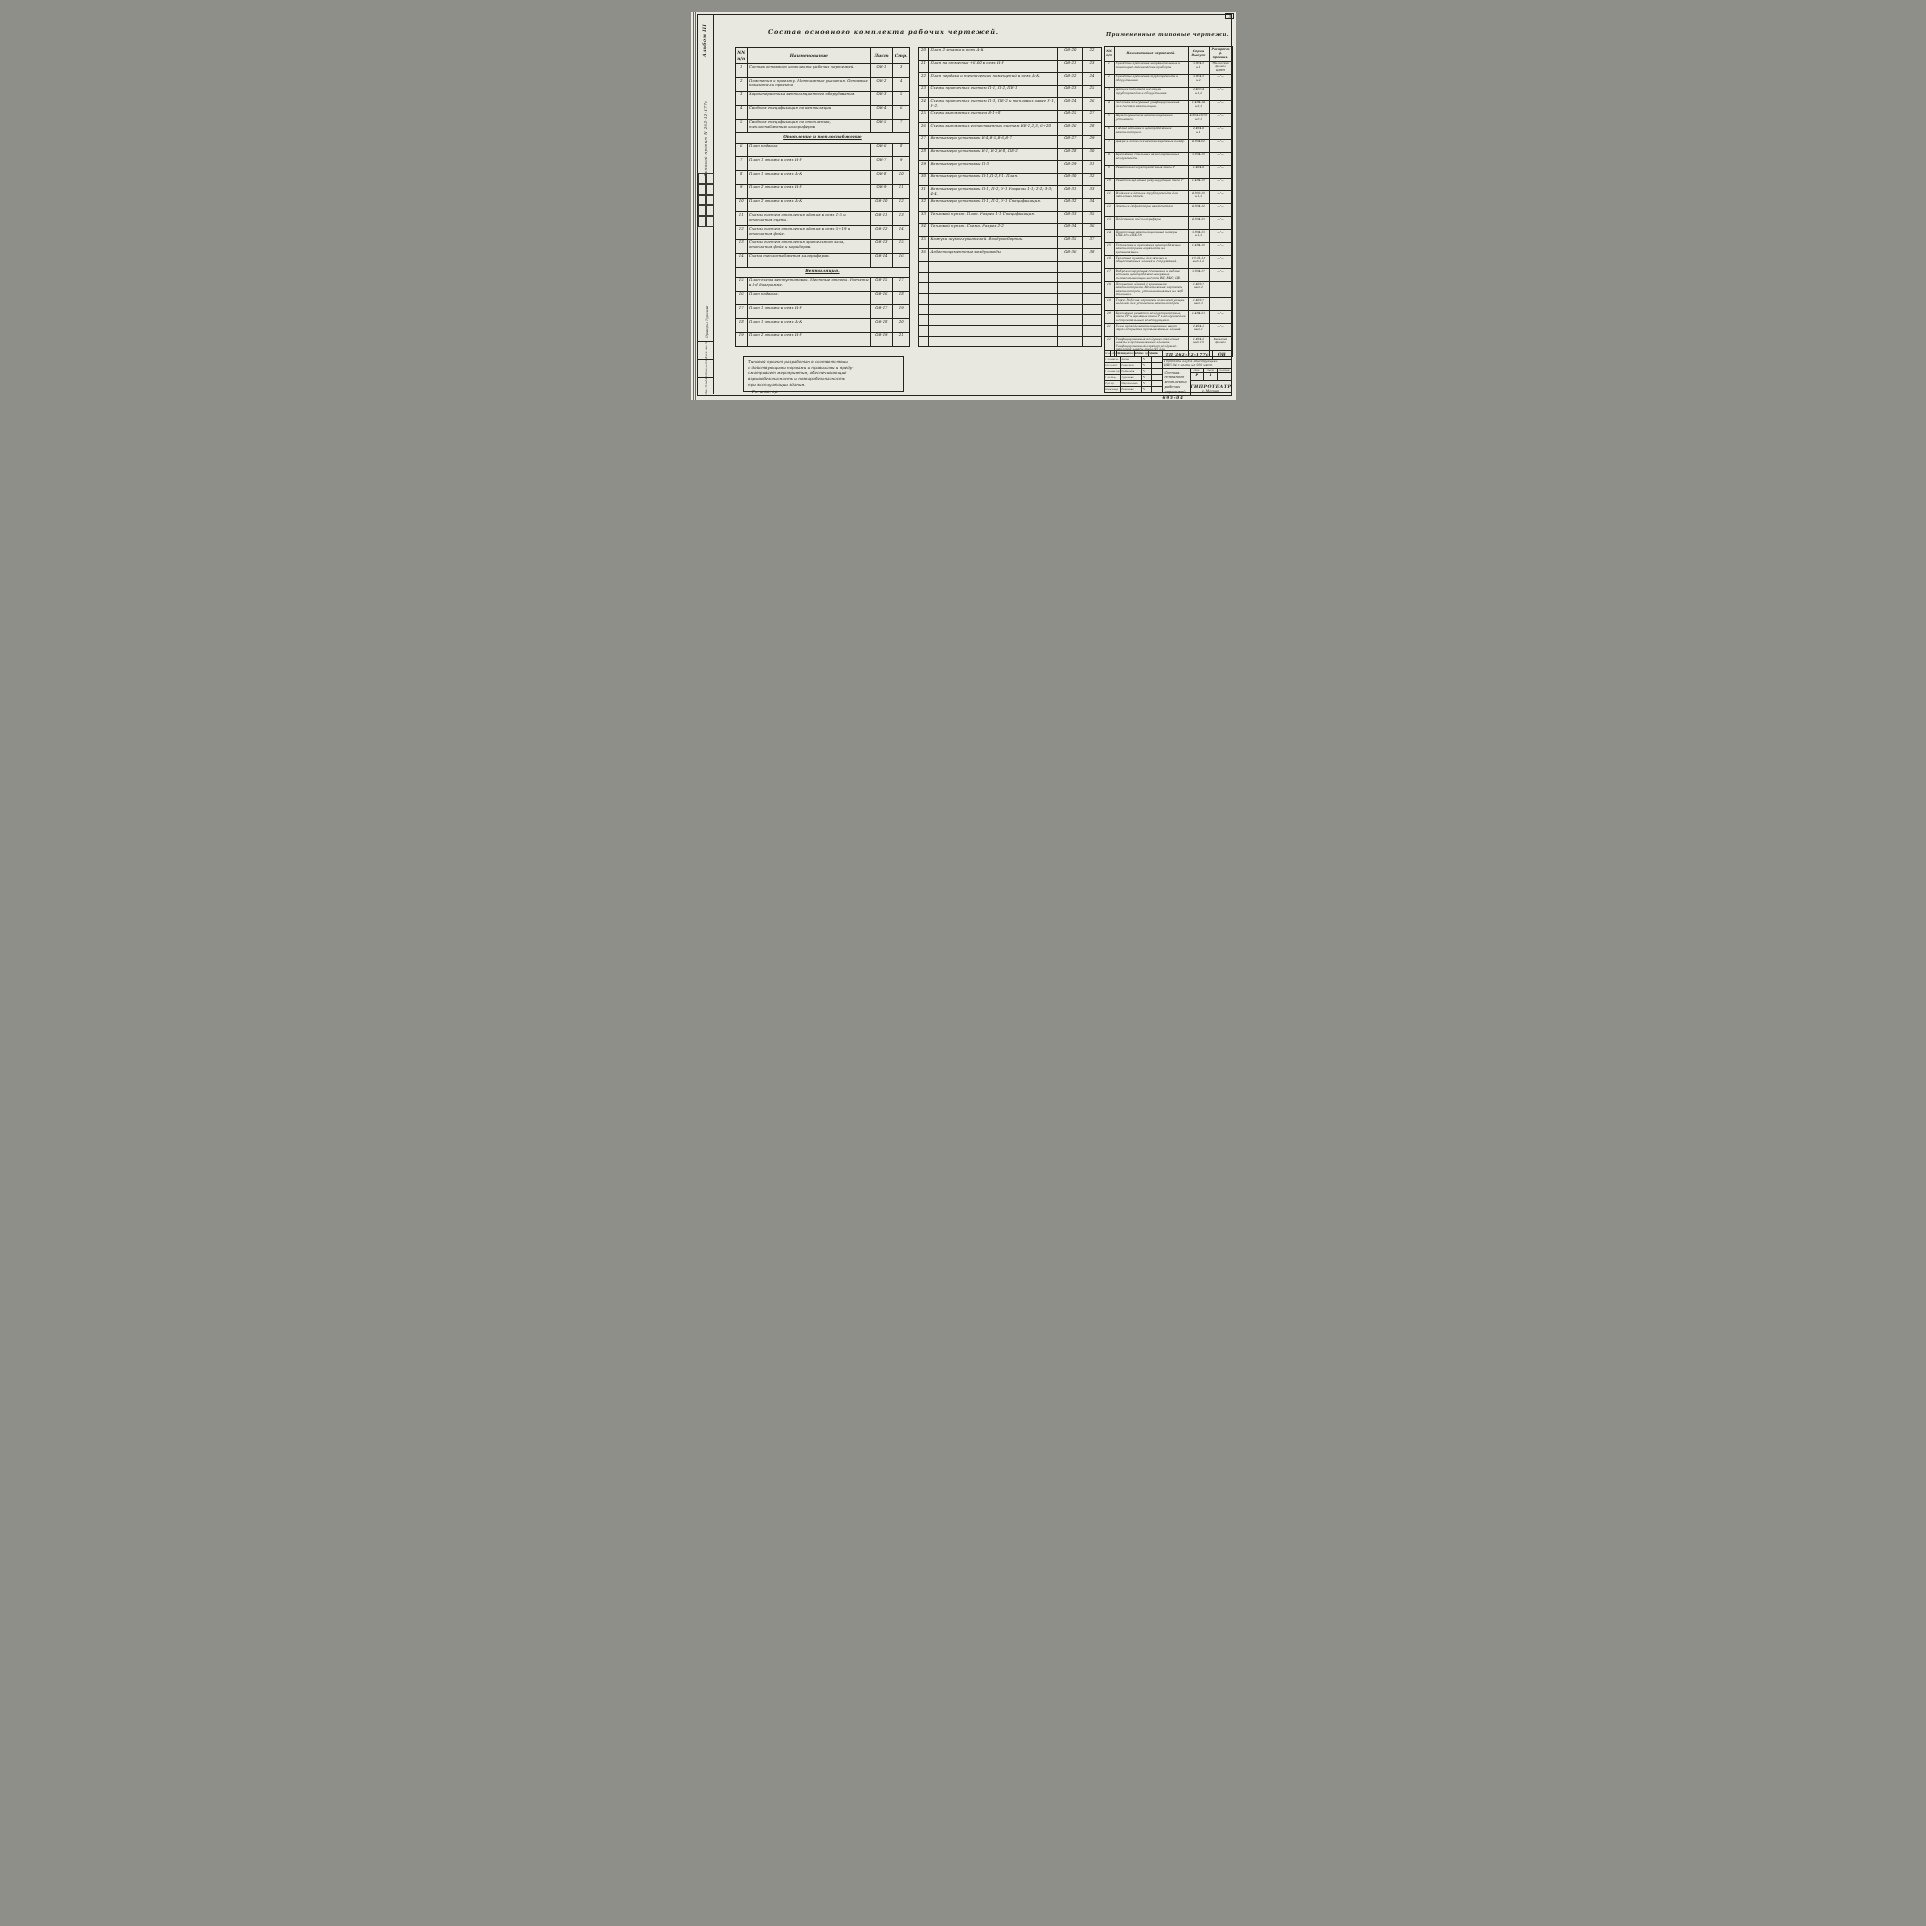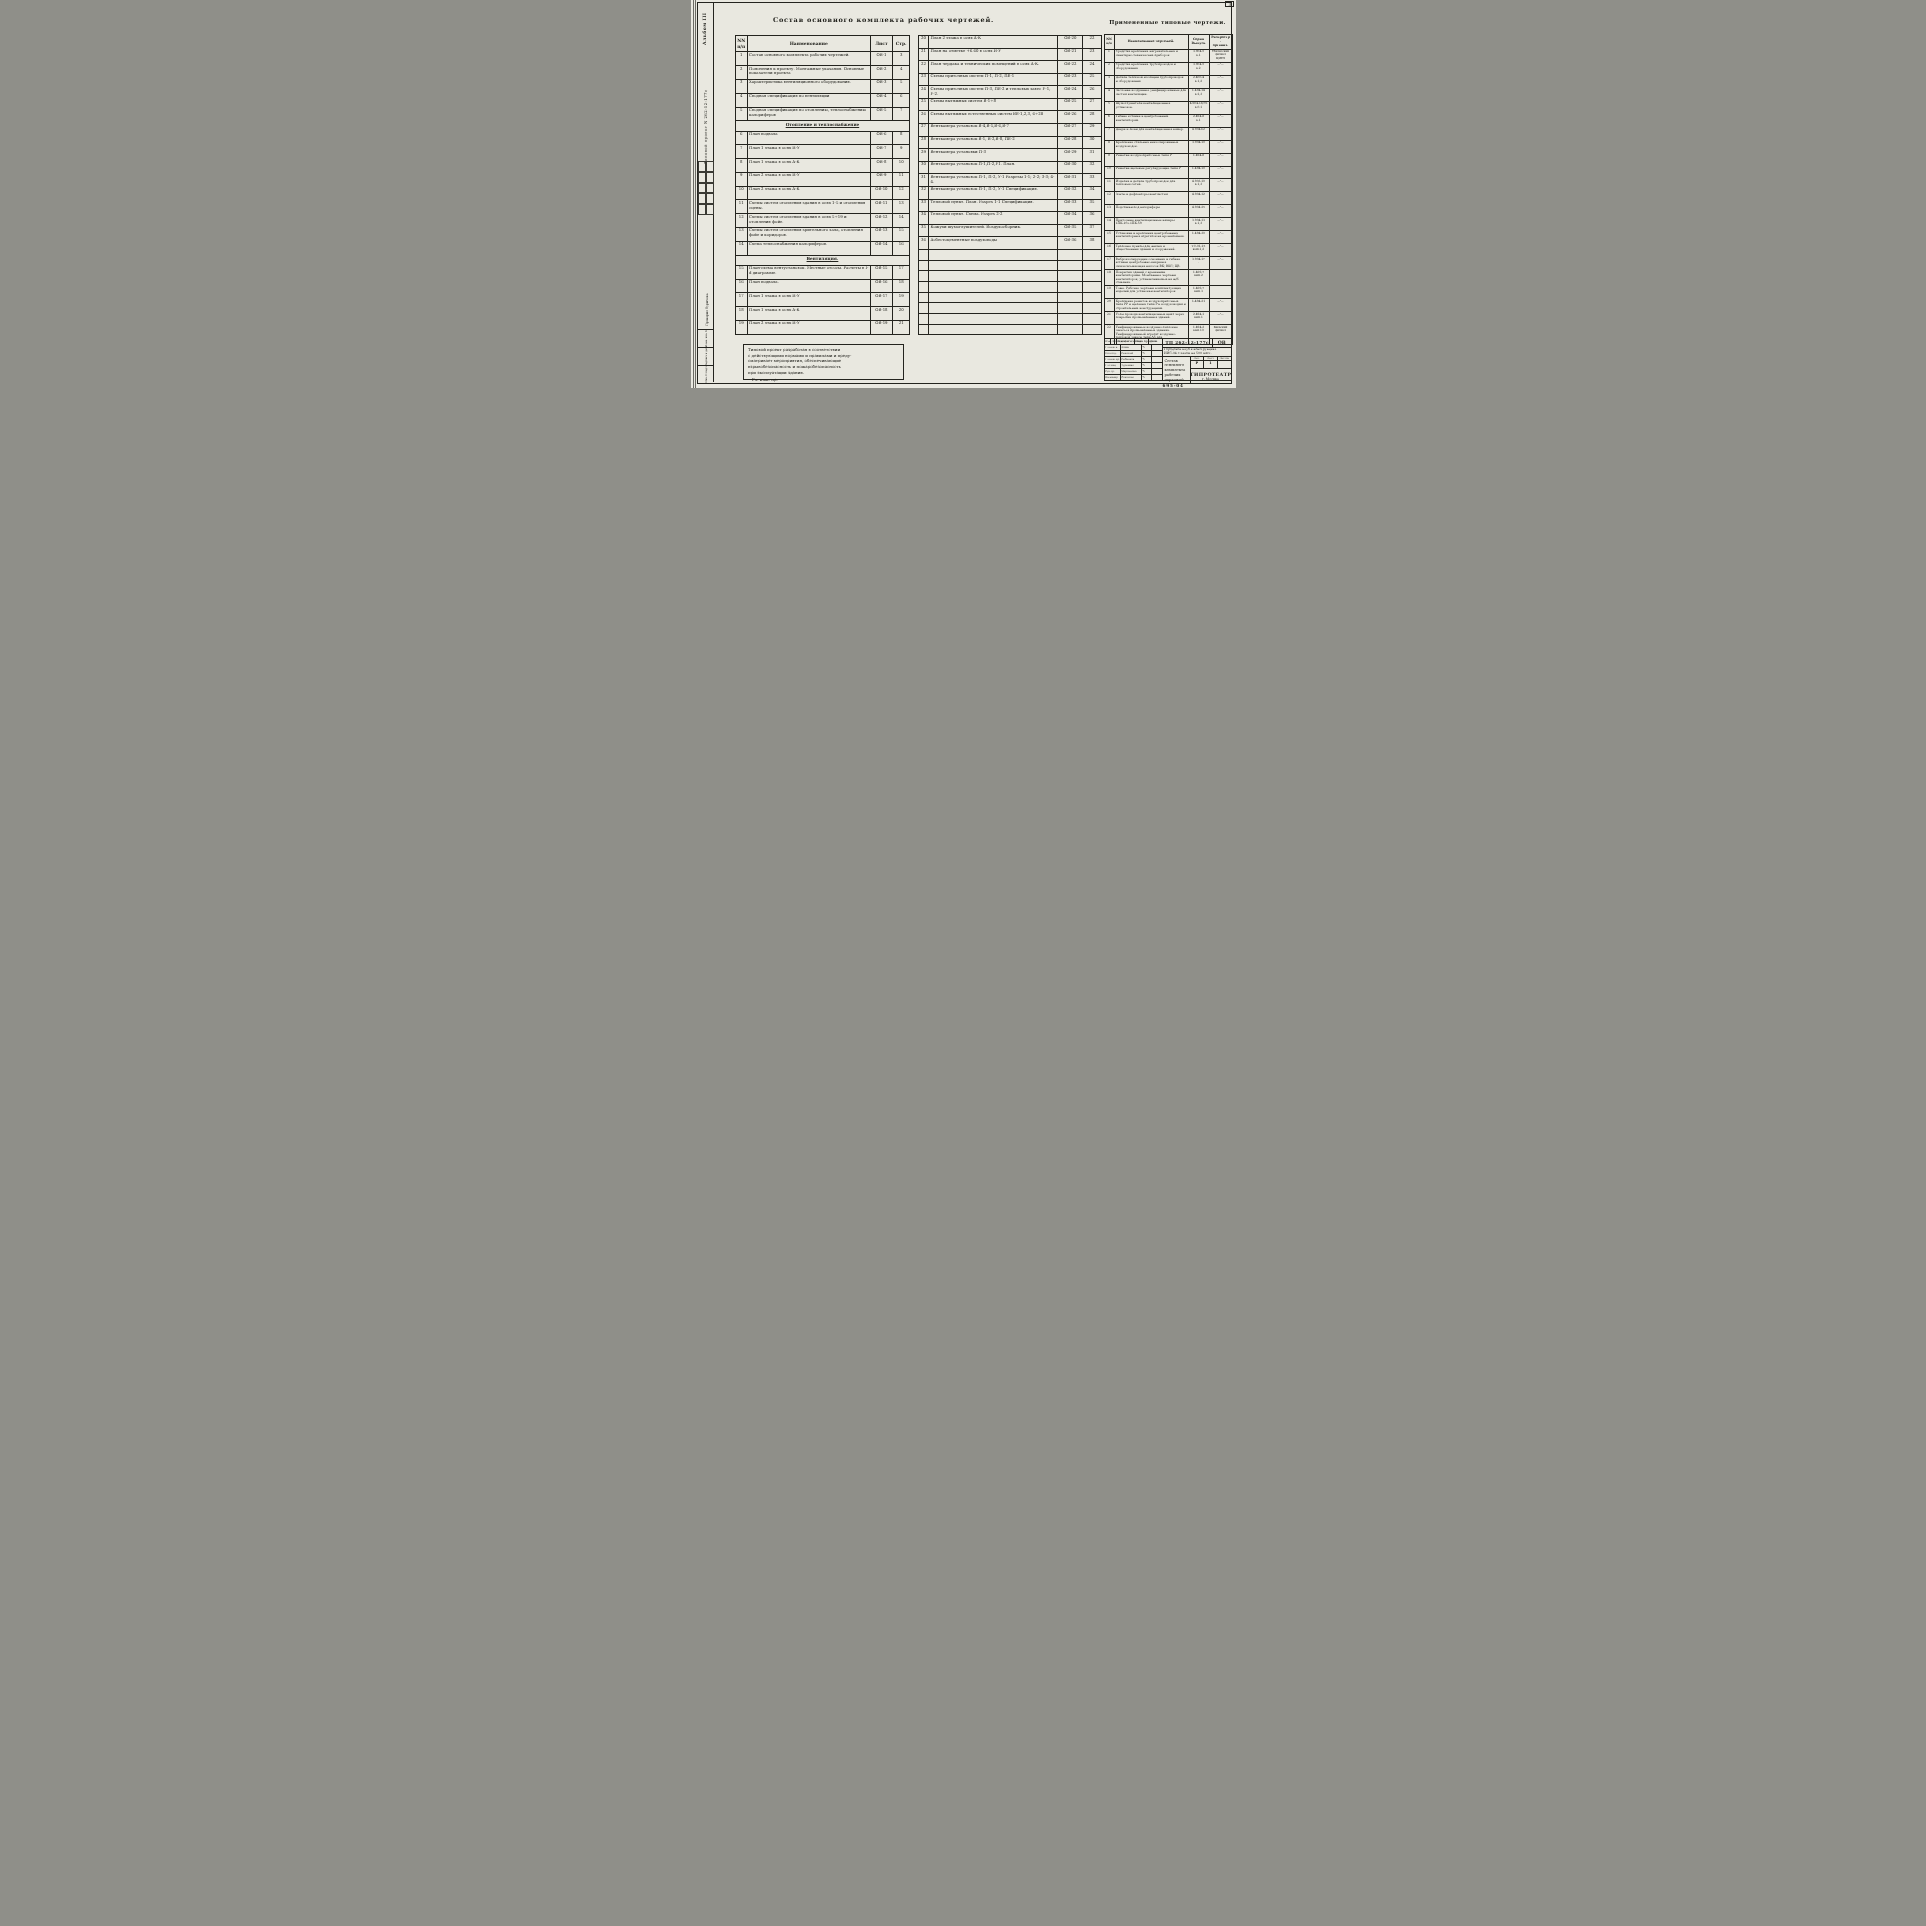--- a/index.html
+++ b/index.html
@@ -1,20 +1,20 @@
 <!DOCTYPE html>
 <html style="font-size:6.2px"><head>
 <meta charset="utf-8">
 <style>
   html,body{margin:0;padding:0;background:#8f8f89;}
   .paper{
-    position:relative;width:545px;height:388px;margin:0 auto;
+    position:relative;width:545px;height:388px;margin:12px auto;
     background:#e9e8e0;color:#24241f;
     font-family:"DejaVu Serif","Liberation Serif",serif;
-    overflow:hidden;
+    font-style:italic;overflow:hidden;
   }
   .bind-line{position:absolute;top:0;bottom:0;width:0.4px;background:#6b6b64;}
   .frame{position:absolute;left:6.5px;top:1.5px;width:535px;height:382px;border:0.8px solid #24241f;box-sizing:border-box;}
   .margin-strip{position:absolute;left:7.3px;top:2.3px;width:16.6px;height:380px;border-right:0.5px solid #24241f;box-sizing:border-box;}
   .vtext{position:absolute;transform:rotate(-90deg);transform-origin:left top;white-space:nowrap;color:#24241f;}
   .v-album{left:11.6px;top:45px;font-size:4.6px;font-weight:bold;letter-spacing:0.4px;}
   .v-project{left:12.7px;top:164px;font-size:3.9px;letter-spacing:0.4px;}
   .v-checked{left:14px;top:326px;font-size:3.1px;}
   .margin-grid{position:absolute;left:7.3px;top:161px;width:16.6px;height:54px;display:grid;grid-template-columns:1fr 1fr;grid-template-rows:repeat(5,1fr);box-sizing:border-box;}
   .margin-grid div{border:0.3px solid #3a3a34;}

